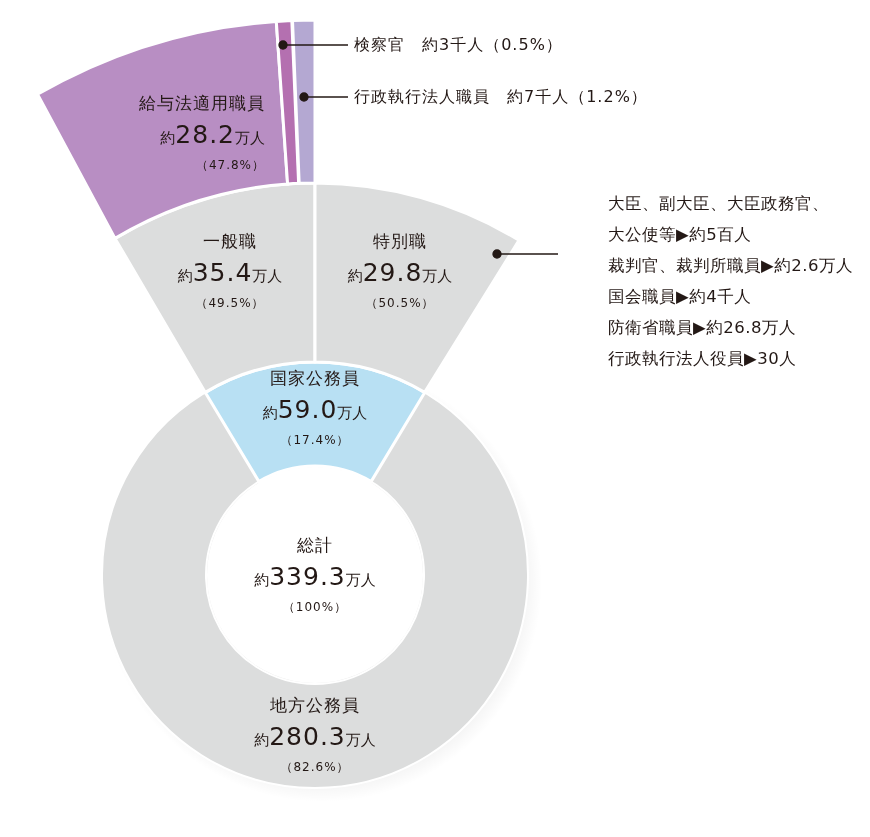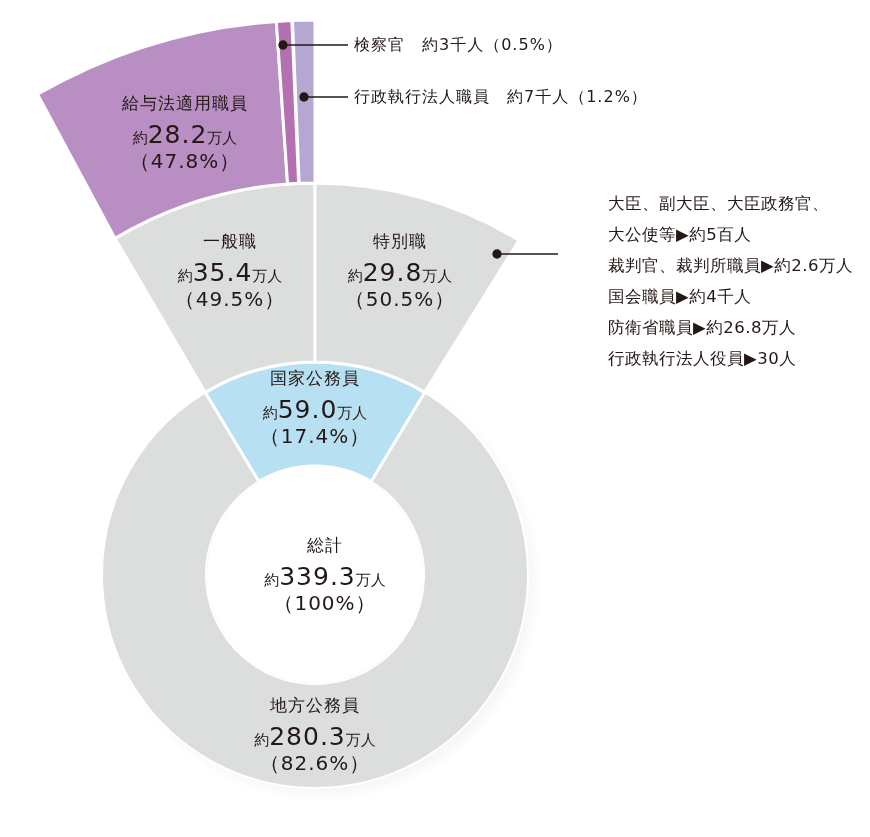--- a/index.html
+++ b/index.html
@@ -4,21 +4,21 @@
 <style>
   html, body { margin: 0; padding: 0; background: #ffffff; }
   body { width: 870px; height: 837px; position: relative; overflow: hidden;
          font-family: "DejaVu Sans", "Liberation Sans", sans-serif; color: #231815; }
   svg#chart { position: absolute; left: 0; top: 0; }
   .lbl { position: absolute; text-align: center; line-height: 1; white-space: nowrap; }
   .lbl .name { font-size: 17px; letter-spacing: 1px; display: block; }
   .lbl .val { display: block; margin-top: 10px; font-size: 15px; }
   .lbl .val .num { font-size: 25px; letter-spacing: 1px; }
   .lbl .val .unit { font-size: 15px; }
-  .lbl .pct { display: block; margin-top: 4px; font-size: 20px; letter-spacing: 1px; }
+  .lbl .pct { display: block; margin-top: 12px; font-size: 12px; letter-spacing: 1px; }
   .callout { position: absolute; font-size: 16px; letter-spacing: 1px; white-space: nowrap; }
   .notes { position: absolute; left: 572px; top: 188px; font-size: 16.5px; line-height: 31px; white-space: nowrap; letter-spacing: 0.5px; margin-left: 36px; }
   .notes div { height: 31px; }
 </style>
 </head>
 <body>
 
 <svg id="chart" width="870" height="837" viewBox="0 0 870 837">
   <defs>
     <radialGradient id="shade" cx="0.5" cy="0.5" r="0.5">
@@ -48,21 +48,21 @@
   <g stroke="#231815" stroke-width="1.3" fill="#231815">
     <circle cx="283" cy="45" r="4"></circle>
     <line x1="283" y1="45" x2="348" y2="45"></line>
     <circle cx="304" cy="97" r="4"></circle>
     <line x1="304" y1="97" x2="348" y2="97"></line>
     <circle cx="497" cy="254" r="4"></circle>
     <line x1="497" y1="254" x2="558" y2="254"></line>
   </g>
 </svg>
 
-<div class="lbl" style="left:105px; top:95px; width:160px;">
+<div class="lbl" style="left:105px; top:95px; width:160px;text-align:right;">
   <span class="name">給与法適用職員</span>
   <span class="val"><span>約</span><span class="num">28.2</span><span class="unit">万人</span></span>
   <span class="pct">（47.8%）</span>
 </div>
 
 <div class="lbl" style="left:150px; top:233px; width:160px;">
   <span class="name">一般職</span>
   <span class="val"><span>約</span><span class="num">35.4</span><span class="unit">万人</span></span>
   <span class="pct">（49.5%）</span>
 </div>
@@ -72,21 +72,21 @@
   <span class="val"><span>約</span><span class="num">29.8</span><span class="unit">万人</span></span>
   <span class="pct">（50.5%）</span>
 </div>
 
 <div class="lbl" style="left:235px; top:370px; width:160px;">
   <span class="name">国家公務員</span>
   <span class="val"><span>約</span><span class="num">59.0</span><span class="unit">万人</span></span>
   <span class="pct">（17.4%）</span>
 </div>
 
-<div class="lbl" style="left:235px; top:537px; width:180px;">
+<div class="lbl" style="left:225px; top:537px; width:180px;">
   <span class="name">総計</span>
   <span class="val"><span>約</span><span class="num">339.3</span><span class="unit">万人</span></span>
   <span class="pct">（100%）</span>
 </div>
 
 <div class="lbl" style="left:225px; top:697px; width:180px;">
   <span class="name">地方公務員</span>
   <span class="val"><span>約</span><span class="num">280.3</span><span class="unit">万人</span></span>
   <span class="pct">（82.6%）</span>
 </div>

